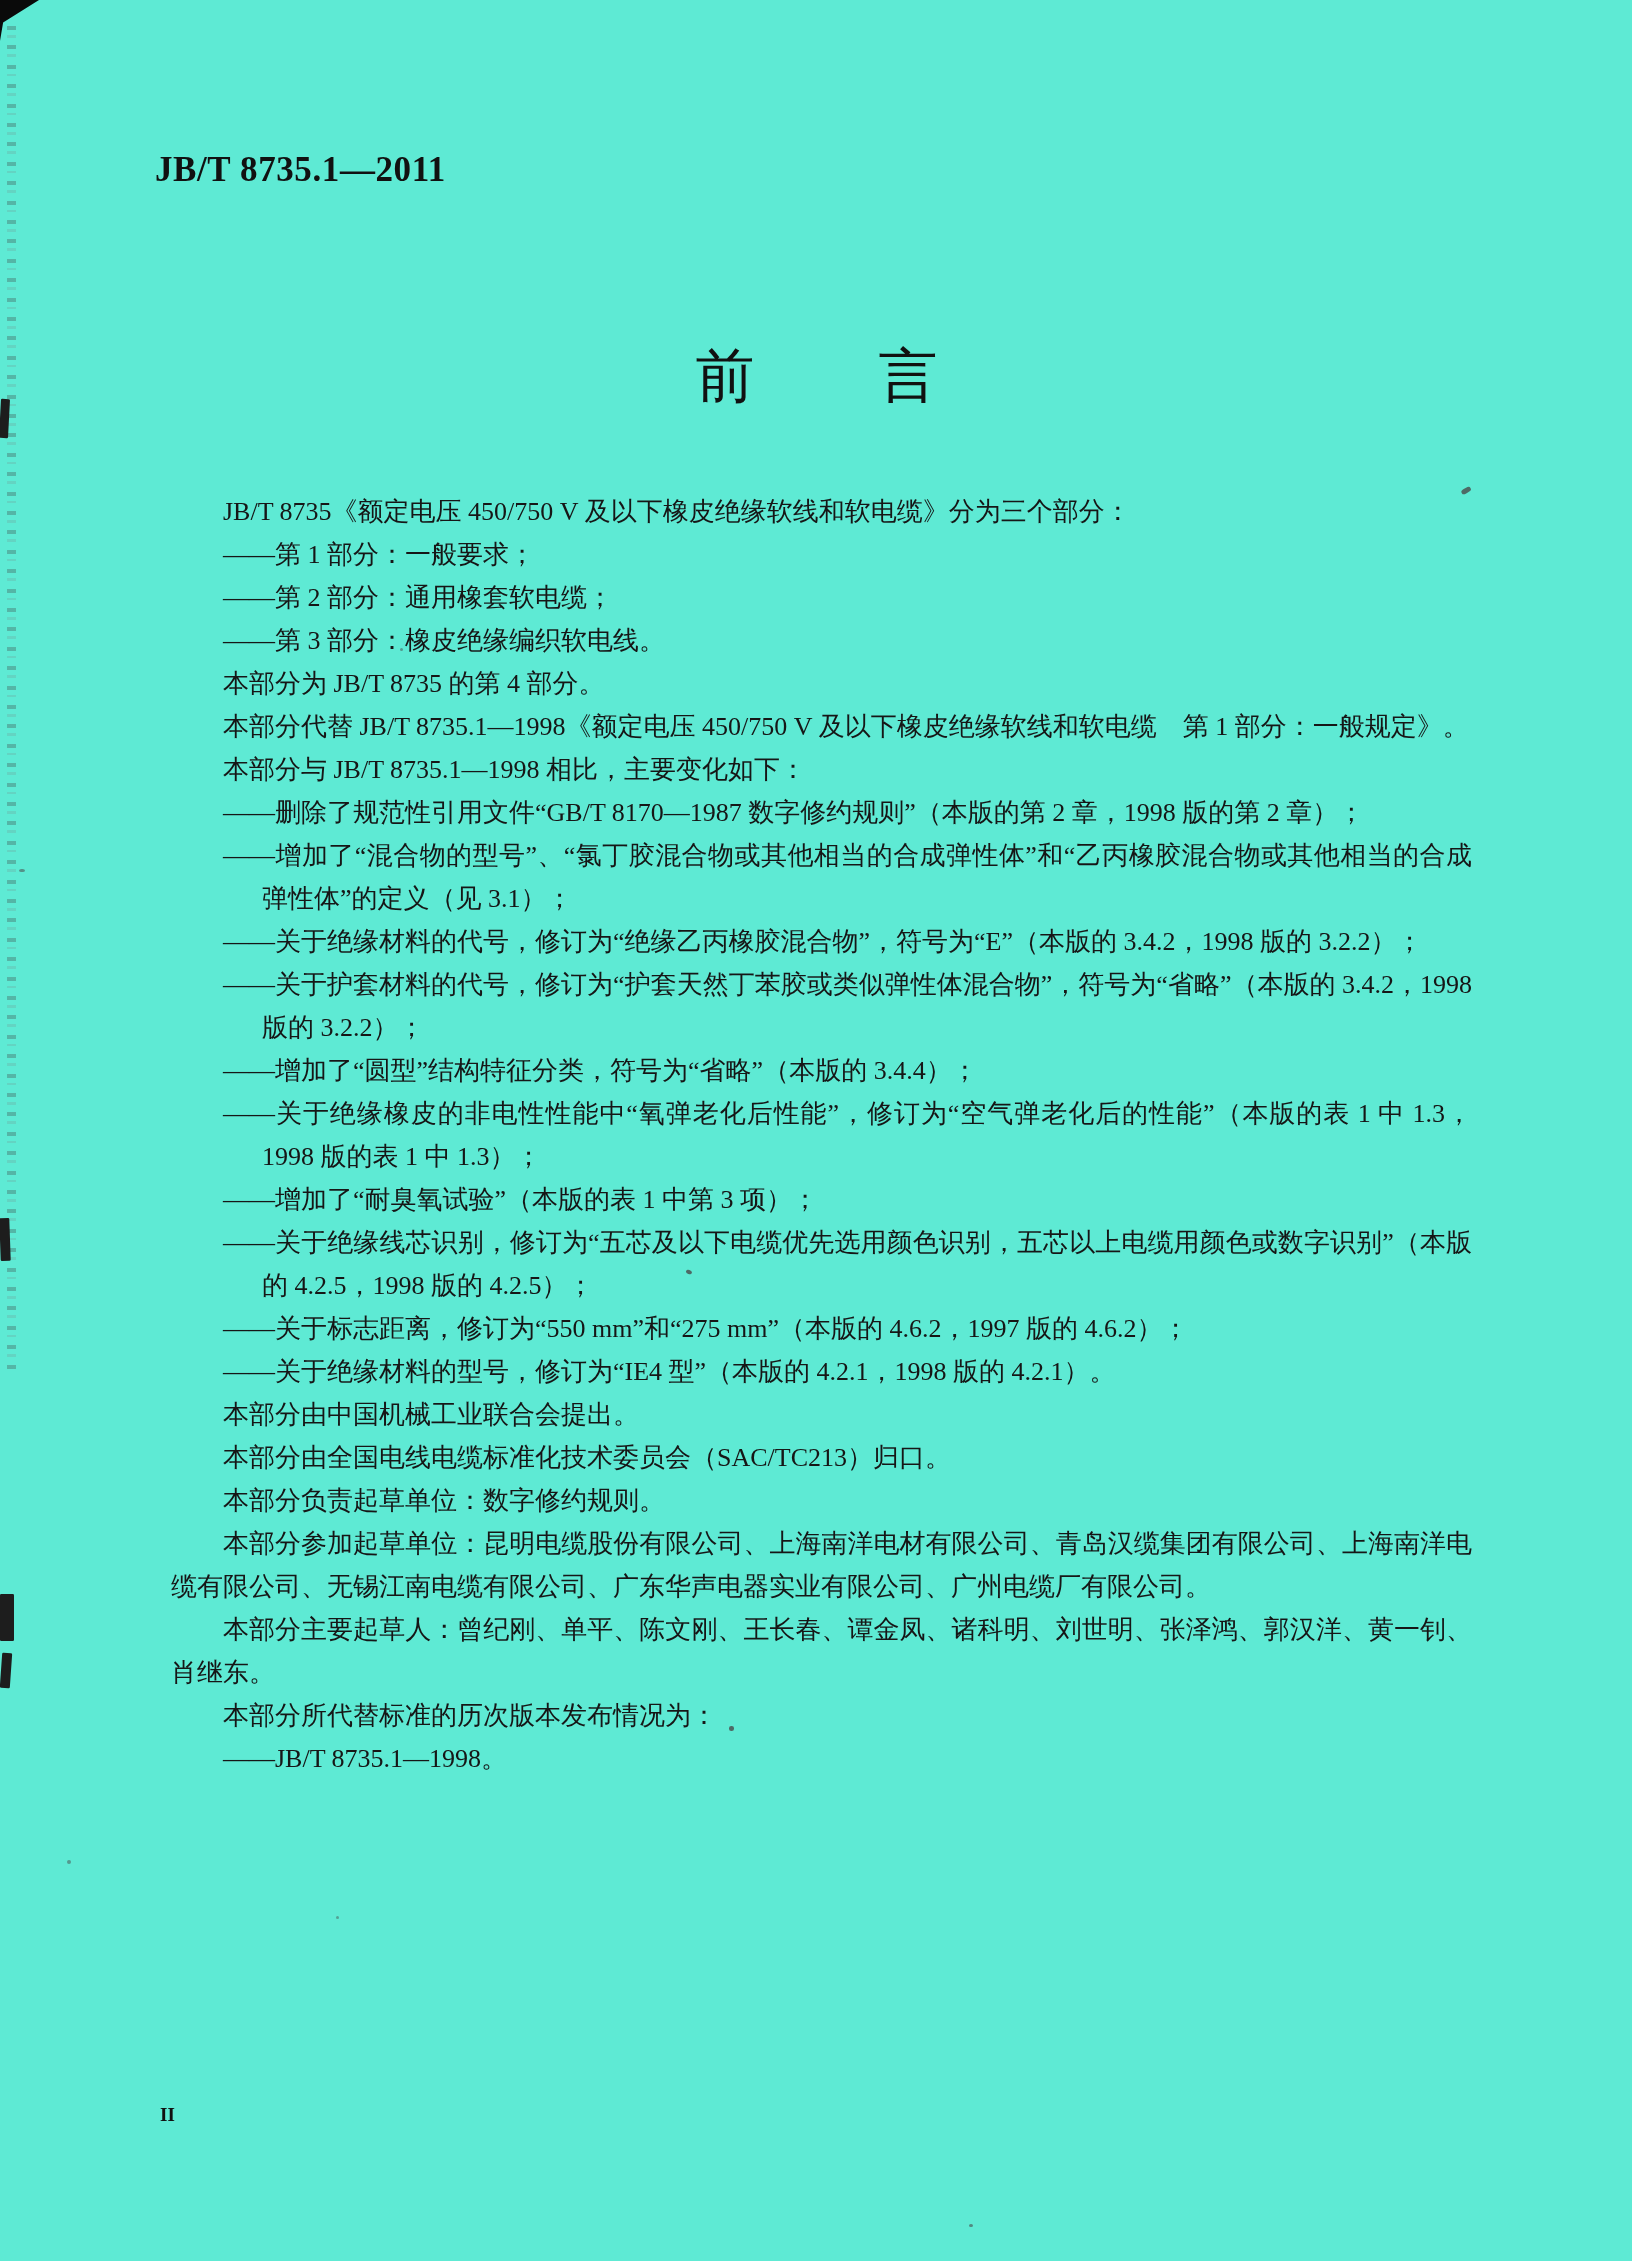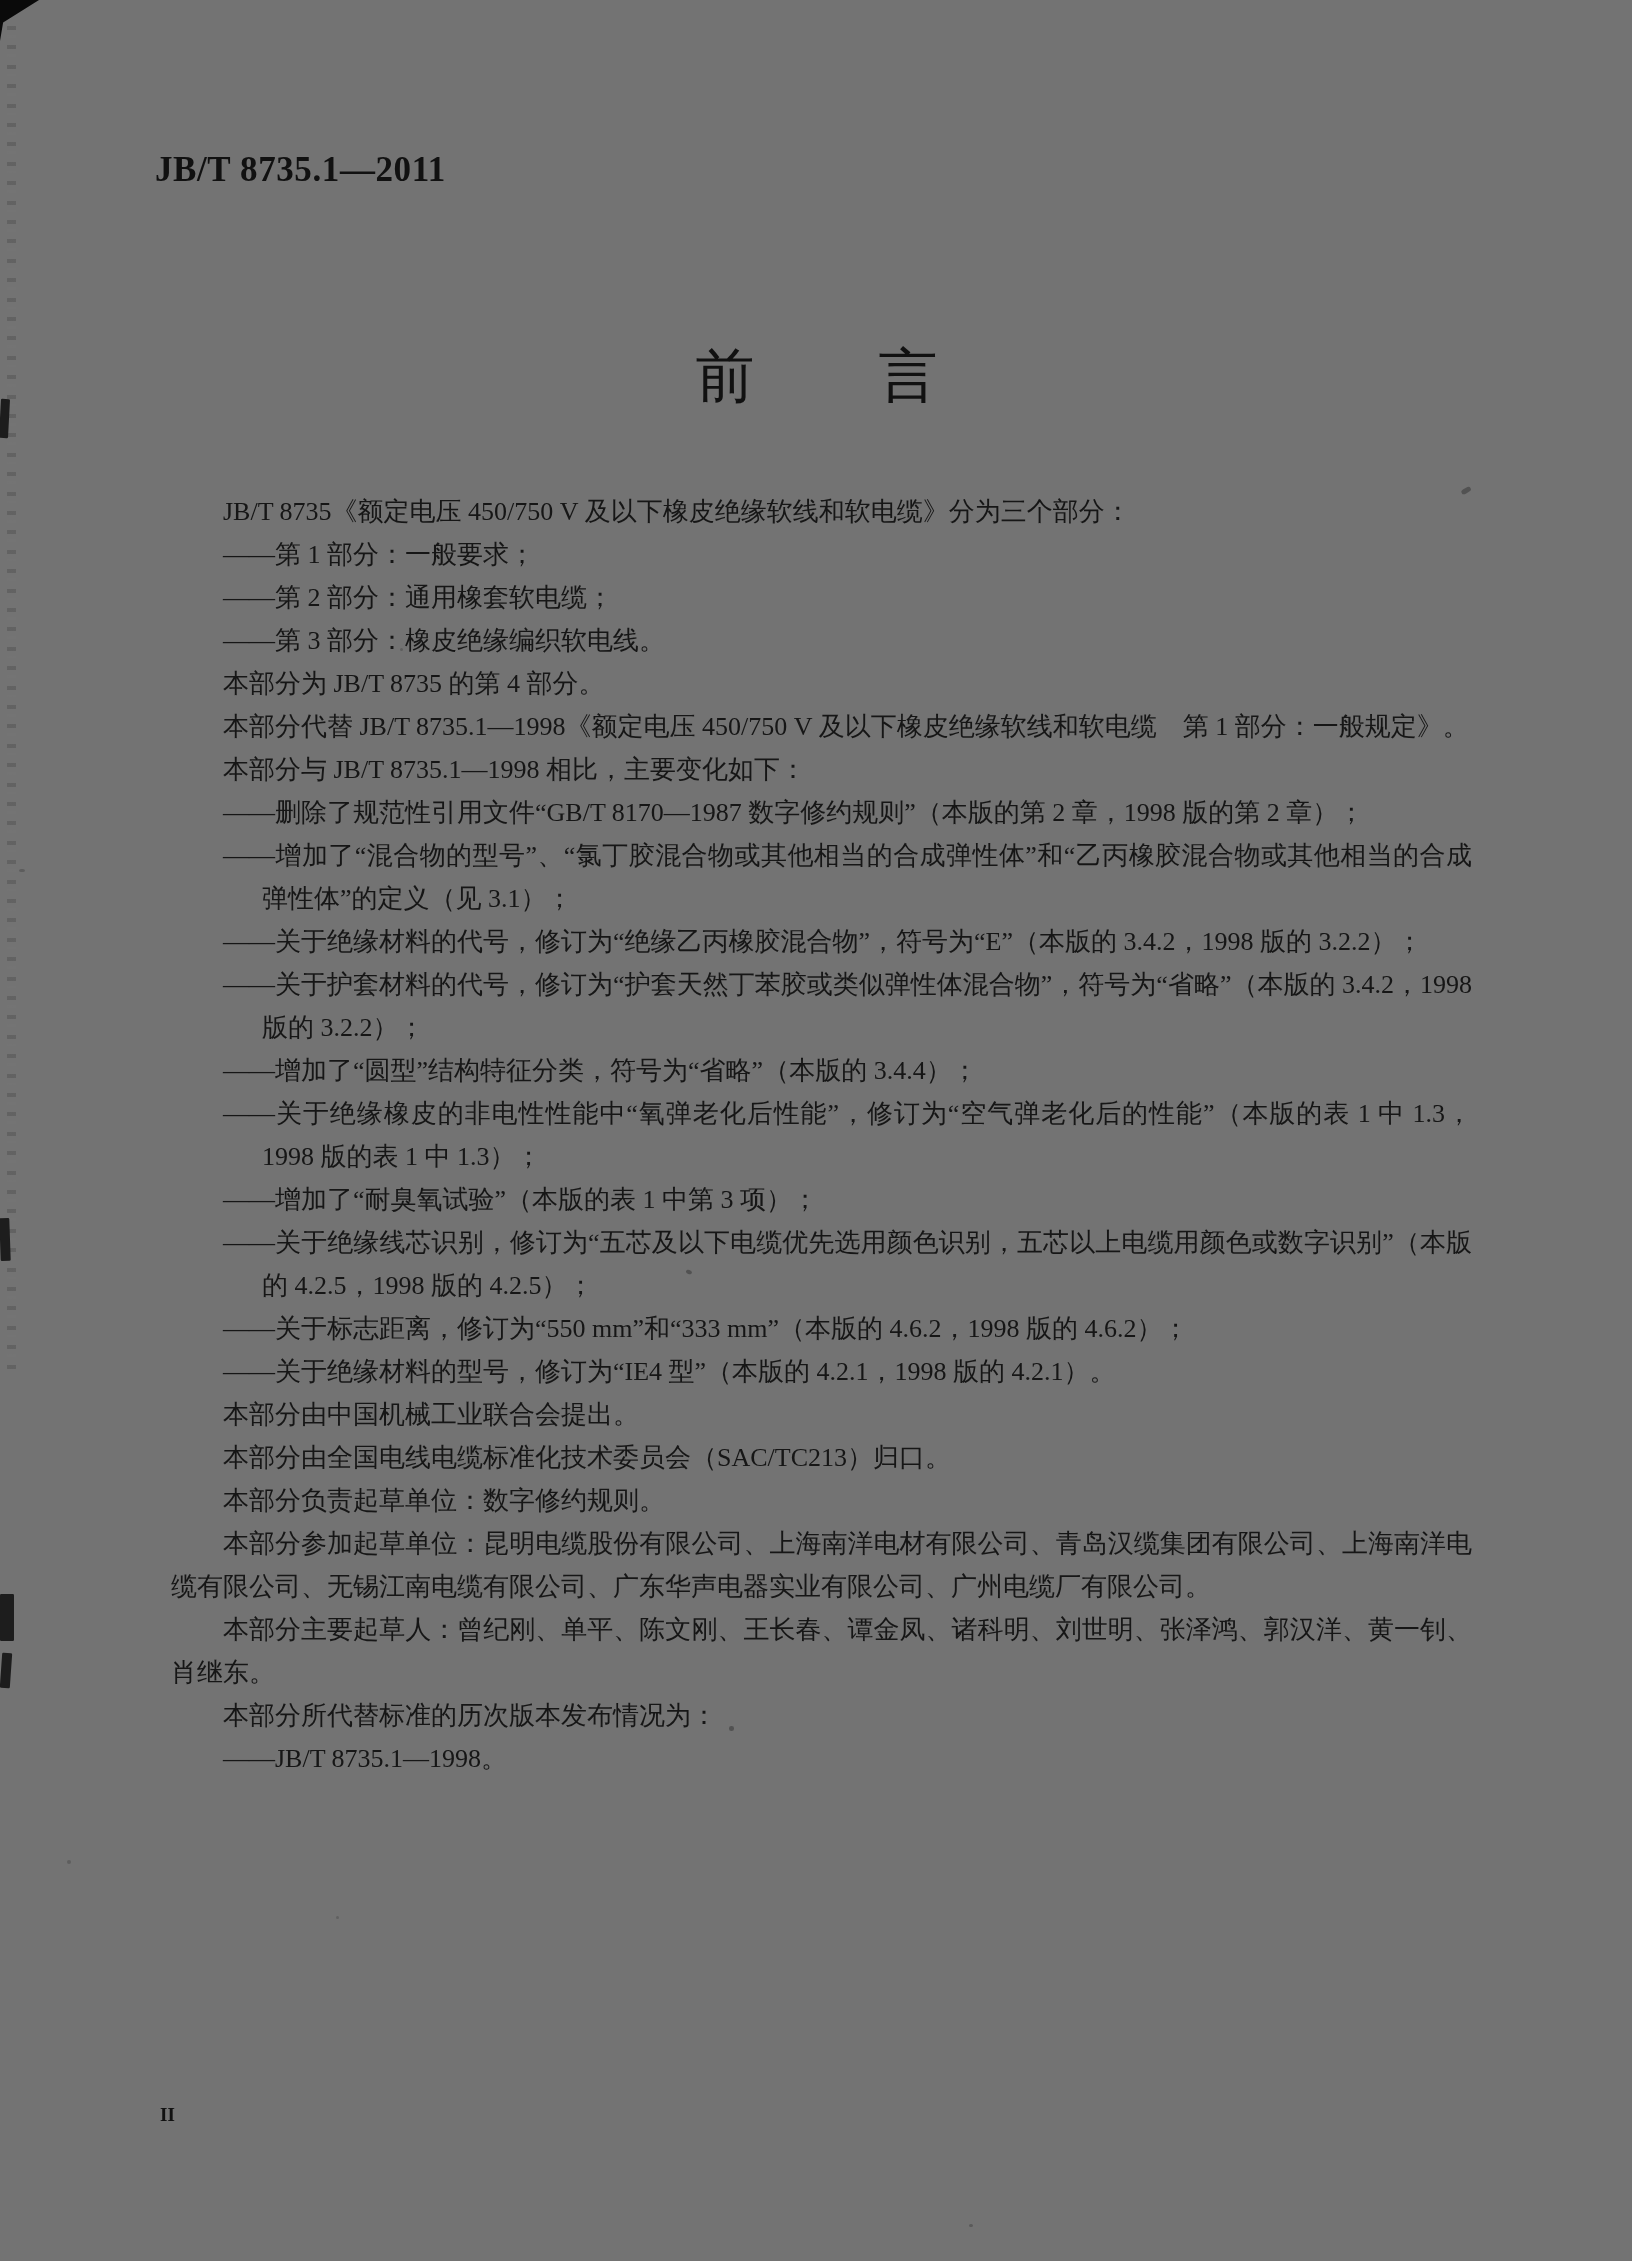--- a/index.html
+++ b/index.html
@@ -6,21 +6,21 @@
   body{
     width:1633px;height:2261px;
     background:#ffffff;
     font-family:"Liberation Serif", serif;
     color:#1c1c1c;
     position:relative;
     overflow:hidden;
   }
   .page{
     position:absolute;inset:0;
-    background:#737373;
+    background:#5eead4;
   }
   
   .doc-header{
     position:absolute;
     left:155px;top:150px;
     font-size:35px;
     font-weight:bold;
     letter-spacing:0.6px;
     color:#111;
   }
@@ -125,21 +125,21 @@
       <p class="para">本部分代替 JB/T 8735.1—1998《额定电压 450/750 V 及以下橡皮绝缘软线和软电缆　第 1 部分：一般规定》。</p>
       <p class="para">本部分与 JB/T 8735.1—1998 相比，主要变化如下：</p>
       <p class="dash">——删除了规范性引用文件“GB/T 8170—1987 数字修约规则”（本版的第 2 章，1998 版的第 2 章）；</p>
       <p class="dash">——增加了“混合物的型号”、“氯丁胶混合物或其他相当的合成弹性体”和“乙丙橡胶混合物或其他相当的合成弹性体”的定义（见 3.1）；</p>
       <p class="dash">——关于绝缘材料的代号，修订为“绝缘乙丙橡胶混合物”，符号为“E”（本版的 3.4.2，1998 版的 3.2.2）；</p>
       <p class="dash">——关于护套材料的代号，修订为“护套天然丁苯胶或类似弹性体混合物”，符号为“省略”（本版的 3.4.2，1998 版的 3.2.2）；</p>
       <p class="dash">——增加了“圆型”结构特征分类，符号为“省略”（本版的 3.4.4）；</p>
       <p class="dash">——关于绝缘橡皮的非电性性能中“氧弹老化后性能”，修订为“空气弹老化后的性能”（本版的表 1 中 1.3，1998 版的表 1 中 1.3）；</p>
       <p class="dash">——增加了“耐臭氧试验”（本版的表 1 中第 3 项）；</p>
       <p class="dash">——关于绝缘线芯识别，修订为“五芯及以下电缆优先选用颜色识别，五芯以上电缆用颜色或数字识别”（本版的 4.2.5，1998 版的 4.2.5）；</p>
-      <p class="dash">——关于标志距离，修订为“550 mm”和“333 mm”（本版的 4.6.2，1998 版的 4.6.2）；</p>
+      <p class="dash">——关于标志距离，修订为“550 mm”和“275 mm”（本版的 4.6.2，1997 版的 4.6.2）；</p>
       <p class="dash">——关于绝缘材料的型号，修订为“IE4 型”（本版的 4.2.1，1998 版的 4.2.1）。</p>
       <p class="para">本部分由中国机械工业联合会提出。</p>
       <p class="para">本部分由全国电线电缆标准化技术委员会（SAC/TC213）归口。</p>
       <p class="para">本部分负责起草单位：数字修约规则。</p>
       <p class="para">本部分参加起草单位：昆明电缆股份有限公司、上海南洋电材有限公司、青岛汉缆集团有限公司、上海南洋电缆有限公司、无锡江南电缆有限公司、广东华声电器实业有限公司、广州电缆厂有限公司。</p>
       <p class="para">本部分主要起草人：曾纪刚、单平、陈文刚、王长春、谭金凤、诸科明、刘世明、张泽鸿、郭汉洋、黄一钊、肖继东。</p>
       <p class="para">本部分所代替标准的历次版本发布情况为：</p>
       <p class="dash">——JB/T 8735.1—1998。</p>
     </div>
 

